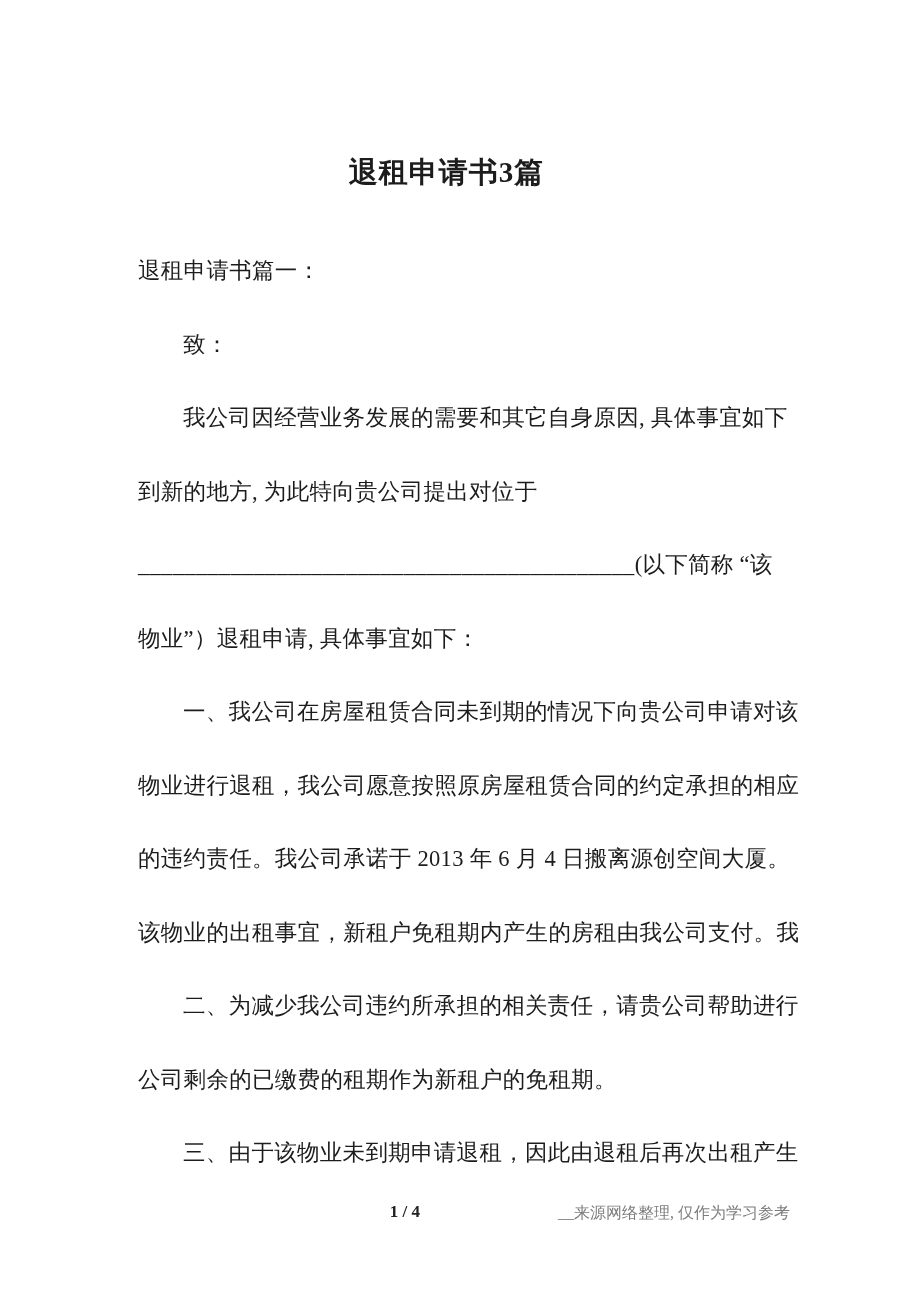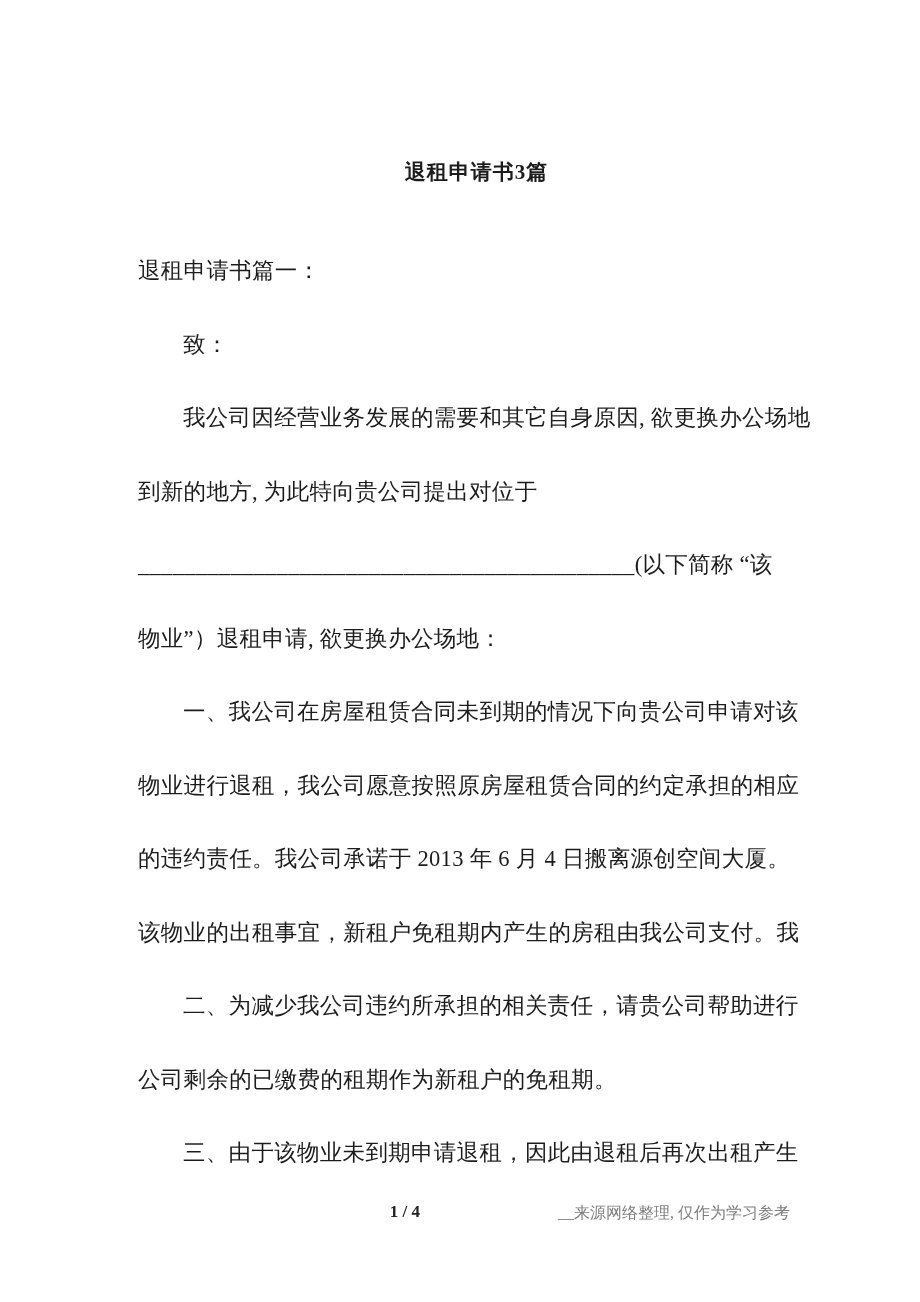--- a/index.html
+++ b/index.html
@@ -12,24 +12,24 @@
     width: 920px;
     height: 1302px;
     background: #ffffff;
     overflow: hidden;
     font-family: "Liberation Serif", "DejaVu Serif", serif;
     color: #1c1c1c;
   }
   .doc-title {
     position: absolute;
     top: 150px;
-    left: 154px;
+    left: 124px;
     width: 645px;
     text-align: center;
-    font-size: 21px;
+    font-size: 29px;
     font-weight: bold;
     line-height: 44px;
     letter-spacing: 1px;
     white-space: nowrap;
   }
   .doc-body {
     position: absolute;
     top: 234px;
     left: 138px;
     width: 660px;
@@ -72,24 +72,24 @@
 </head>
 <body>
 
 <div class="page">
 
   <div class="doc-title">退租申请书3篇</div>
 
   <div class="doc-body">
     <div class="doc-line">退租申请书篇一：</div>
     <div class="doc-line indent">致：</div>
-    <div class="doc-line indent">我公司因经营业务发展的需要和其它自身原因, 欲更换办公场地</div>
+    <div class="doc-line indent">我公司因经营业务发展的需要和其它自身原因, 具体事宜如下</div>
     <div class="doc-line">到新的地方, 为此特向贵公司提出对位于</div>
     <div class="doc-line underscore-line">___________________________________________(以下简称 “该</div>
-    <div class="doc-line">物业”）退租申请, 欲更换办公场地：</div>
+    <div class="doc-line">物业”）退租申请, 具体事宜如下：</div>
     <div class="doc-line indent">一、我公司在房屋租赁合同未到期的情况下向贵公司申请对该</div>
     <div class="doc-line">物业进行退租，我公司愿意按照原房屋租赁合同的约定承担的相应</div>
     <div class="doc-line">的违约责任。我公司承诺于 2013 年 6 月 4 日搬离源创空间大厦。</div>
     <div class="doc-line">该物业的出租事宜，新租户免租期内产生的房租由我公司支付。我</div>
     <div class="doc-line indent">二、为减少我公司违约所承担的相关责任，请贵公司帮助进行</div>
     <div class="doc-line">公司剩余的已缴费的租期作为新租户的免租期。</div>
     <div class="doc-line indent">三、由于该物业未到期申请退租，因此由退租后再次出租产生</div>
   </div>
 
   <div class="footer-pagenum">1 / 4</div>

